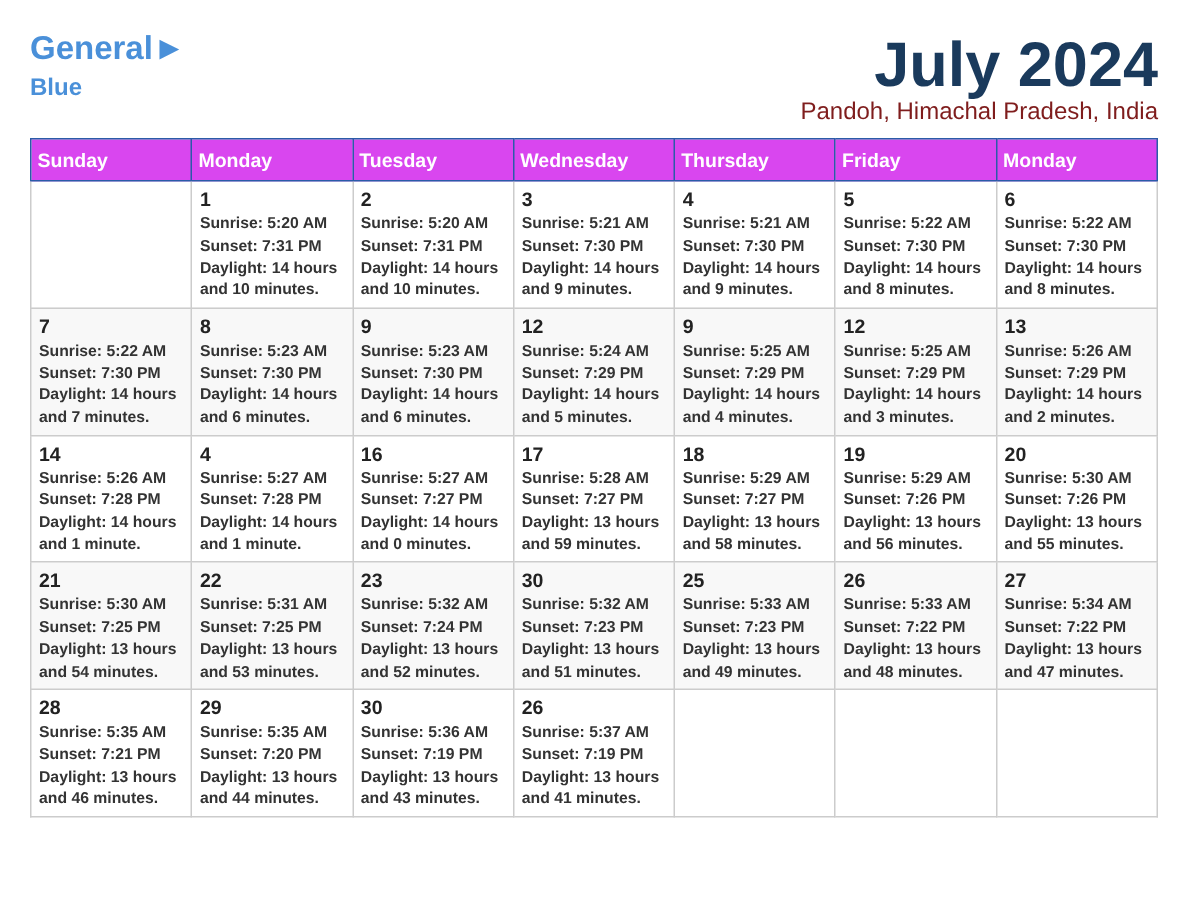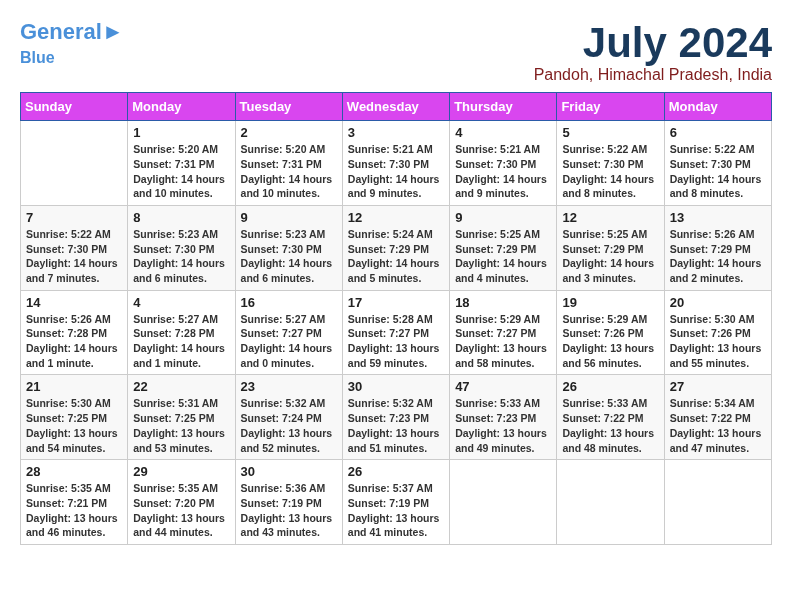--- a/index.html
+++ b/index.html
@@ -221,21 +221,21 @@
         </td>
         <td>
           <span class="day-number">23</span>
           <div class="day-info">Sunrise: 5:32 AM<br>Sunset: 7:24 PM<br>Daylight: 13 hours and 52 minutes.</div>
         </td>
         <td>
           <span class="day-number">30</span>
           <div class="day-info">Sunrise: 5:32 AM<br>Sunset: 7:23 PM<br>Daylight: 13 hours and 51 minutes.</div>
         </td>
         <td>
-          <span class="day-number">47</span>
+          <span class="day-number">25</span>
           <div class="day-info">Sunrise: 5:33 AM<br>Sunset: 7:23 PM<br>Daylight: 13 hours and 49 minutes.</div>
         </td>
         <td>
           <span class="day-number">26</span>
           <div class="day-info">Sunrise: 5:33 AM<br>Sunset: 7:22 PM<br>Daylight: 13 hours and 48 minutes.</div>
         </td>
         <td>
           <span class="day-number">27</span>
           <div class="day-info">Sunrise: 5:34 AM<br>Sunset: 7:22 PM<br>Daylight: 13 hours and 47 minutes.</div>
         </td>

